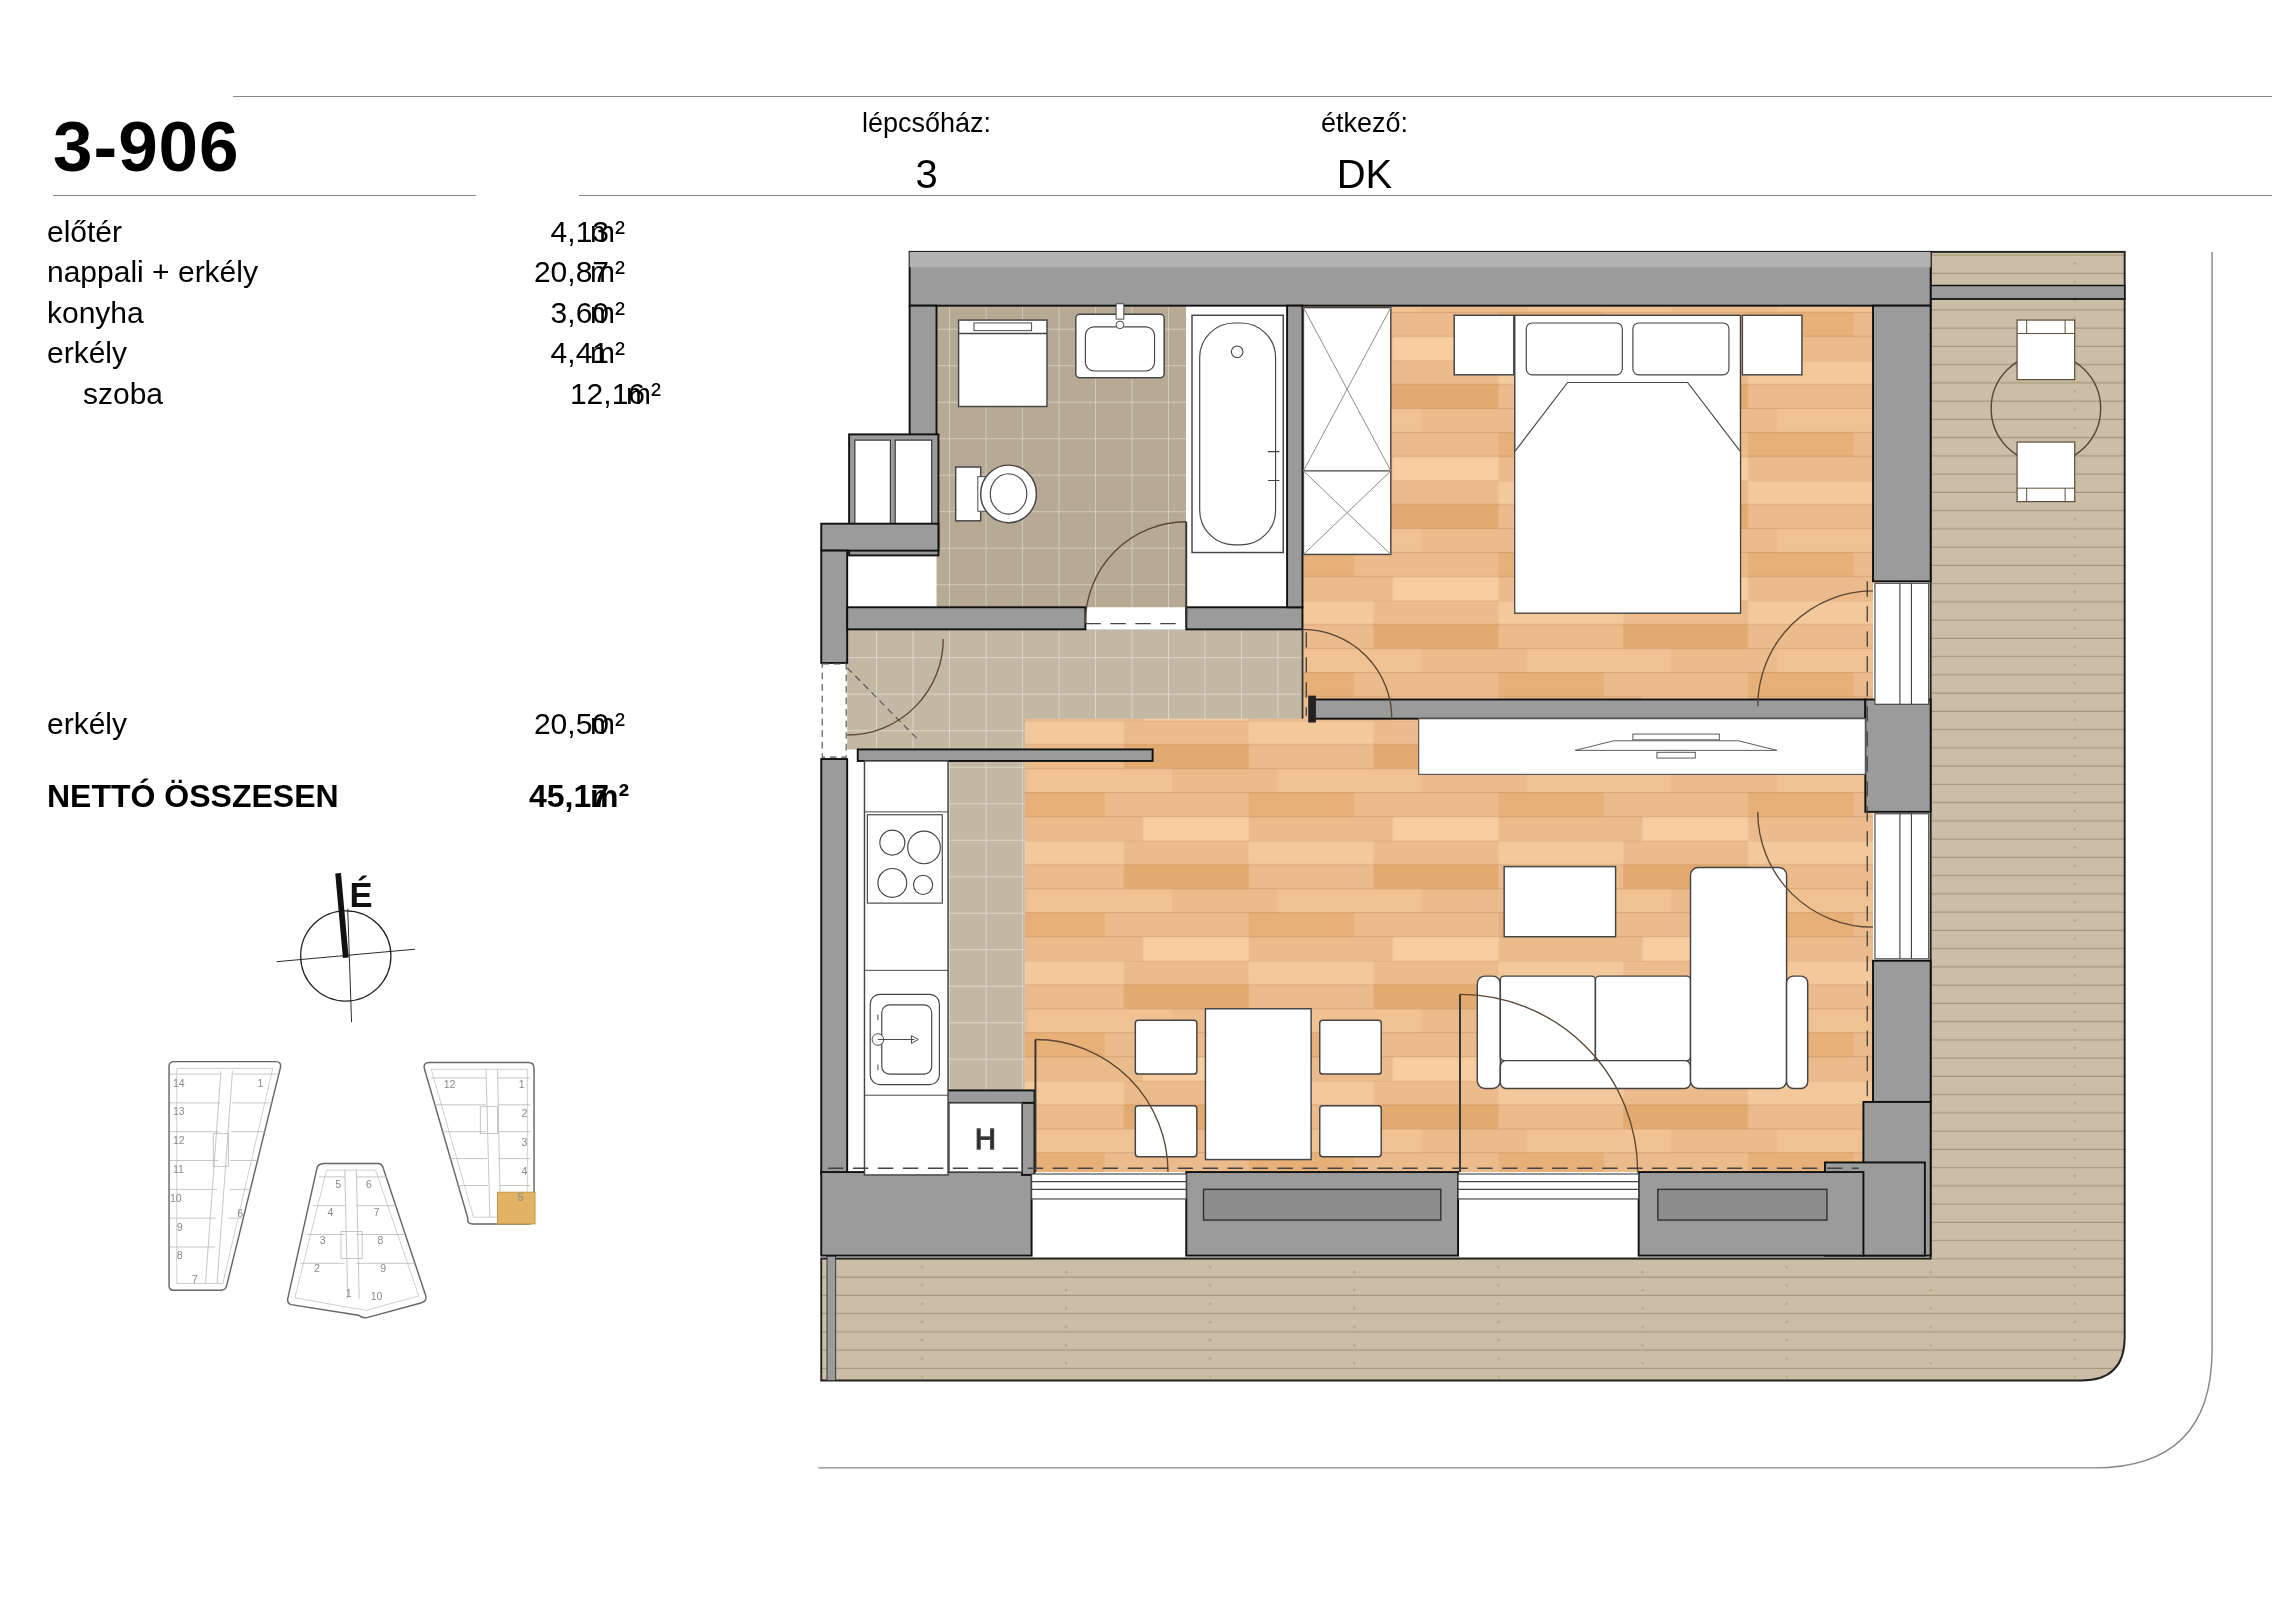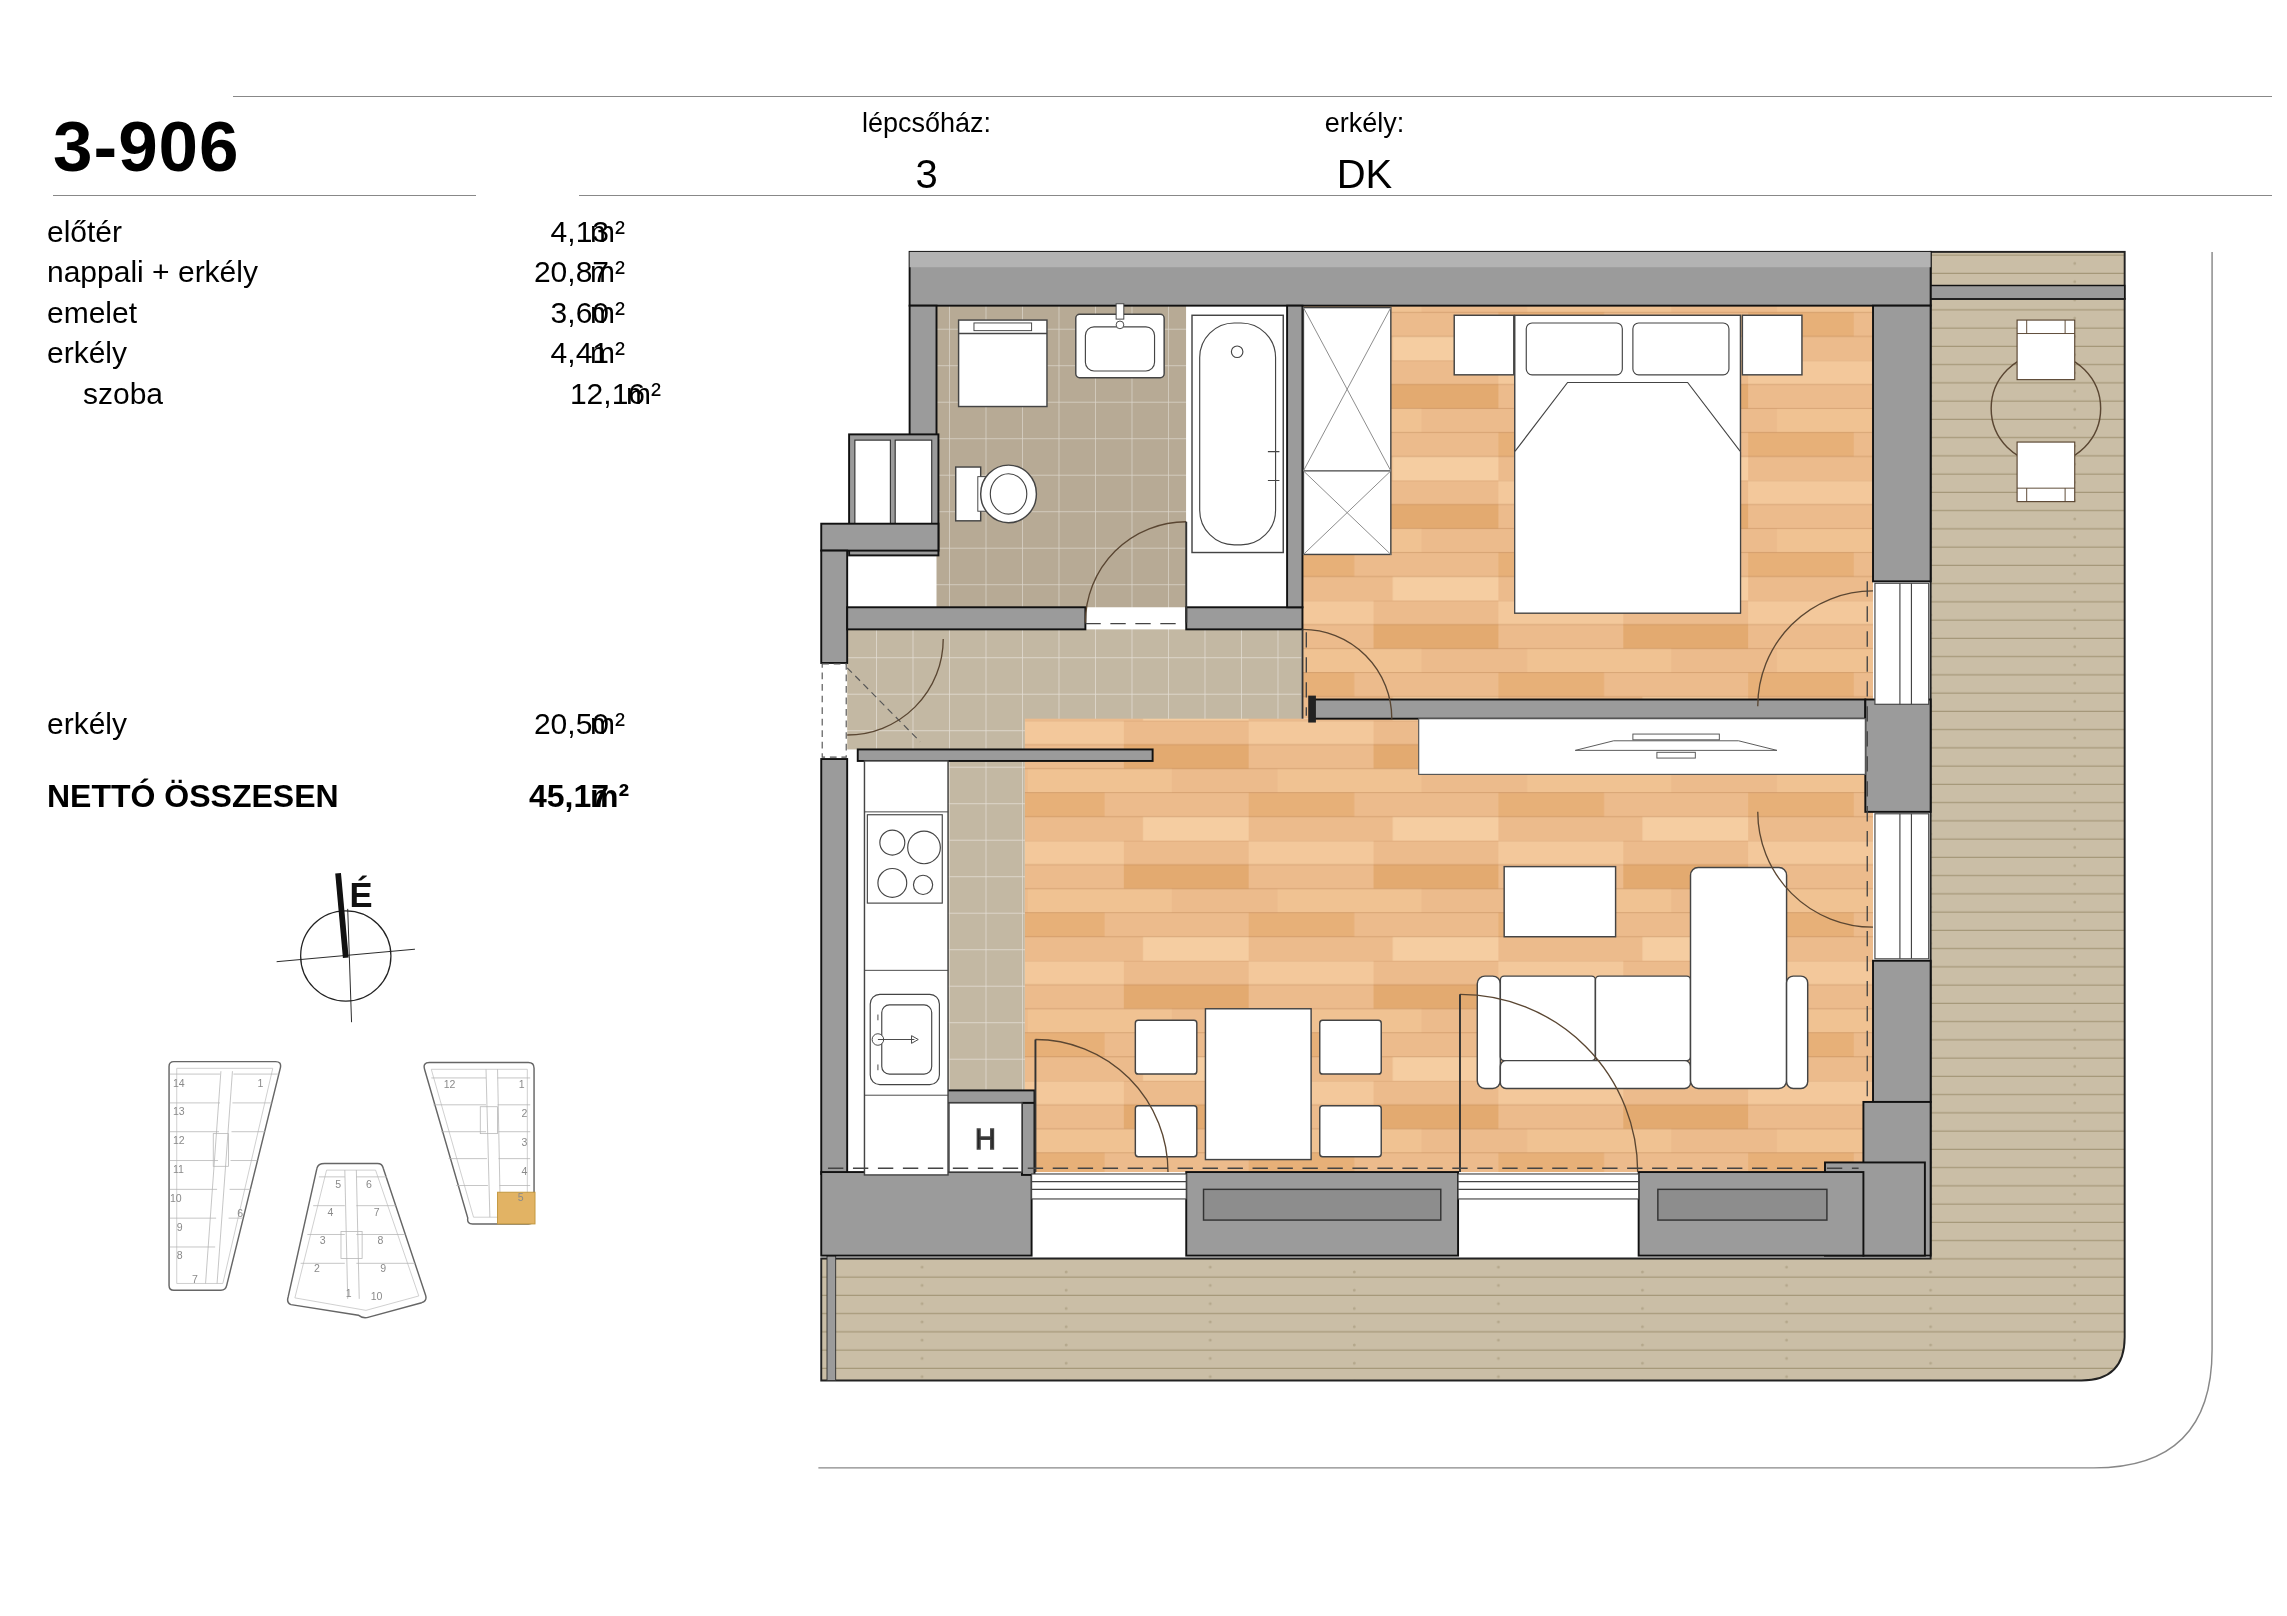--- a/index.html
+++ b/index.html
@@ -34,21 +34,21 @@
     <span class="rname">előtér</span>
     <span class="rval">4,13</span>
     <span class="runit">m²</span>
   </div>
   <div class="roomrow" style="top:257px;">
     <span class="rname">nappali + erkély</span>
     <span class="rval">20,87</span>
     <span class="runit">m²</span>
   </div>
   <div class="roomrow" style="top:298px;">
-    <span class="rname">emelet</span>
+    <span class="rname">konyha</span>
     <span class="rval">3,60</span>
     <span class="runit">m²</span>
   </div>
   <div class="roomrow" style="top:338px;">
     <span class="rname">erkély</span>
     <span class="rval">4,41</span>
     <span class="runit">m²</span>
   </div>
   <div class="roomrow" style="top:379px;margin-left:36px;">
     <span class="rname">szoba</span>
@@ -65,21 +65,21 @@
     <span class="rname">NETTÓ ÖSSZESEN</span>
     <span class="rval">45,17</span>
     <span class="runit">m²</span>
   </div>
 
   <div class="hfield" style="left:811px;top:108px;">
     <div class="hlabel">lépcsőház:</div>
     <div class="hvalue">3</div>
   </div>
   <div class="hfield" style="left:1249px;top:108px;">
-    <div class="hlabel">erkély:</div>
+    <div class="hlabel">étkező:</div>
     <div class="hvalue">DK</div>
   </div>
 
   <svg class="abs" style="left:0;top:0;" width="2287" height="1617" viewBox="0 0 2381 1683">
     <defs>
       <pattern id="p-bath" patternUnits="userSpaceOnUse" width="38" height="38">
         <rect width="38" height="38" fill="#b7aa95"></rect>
         <path d="M38,0 H0 V38" fill="none" stroke="rgba(255,255,255,0.5)" stroke-width="1.5"></path>
       </pattern>
       <pattern id="p-hall" patternUnits="userSpaceOnUse" width="38" height="38">

